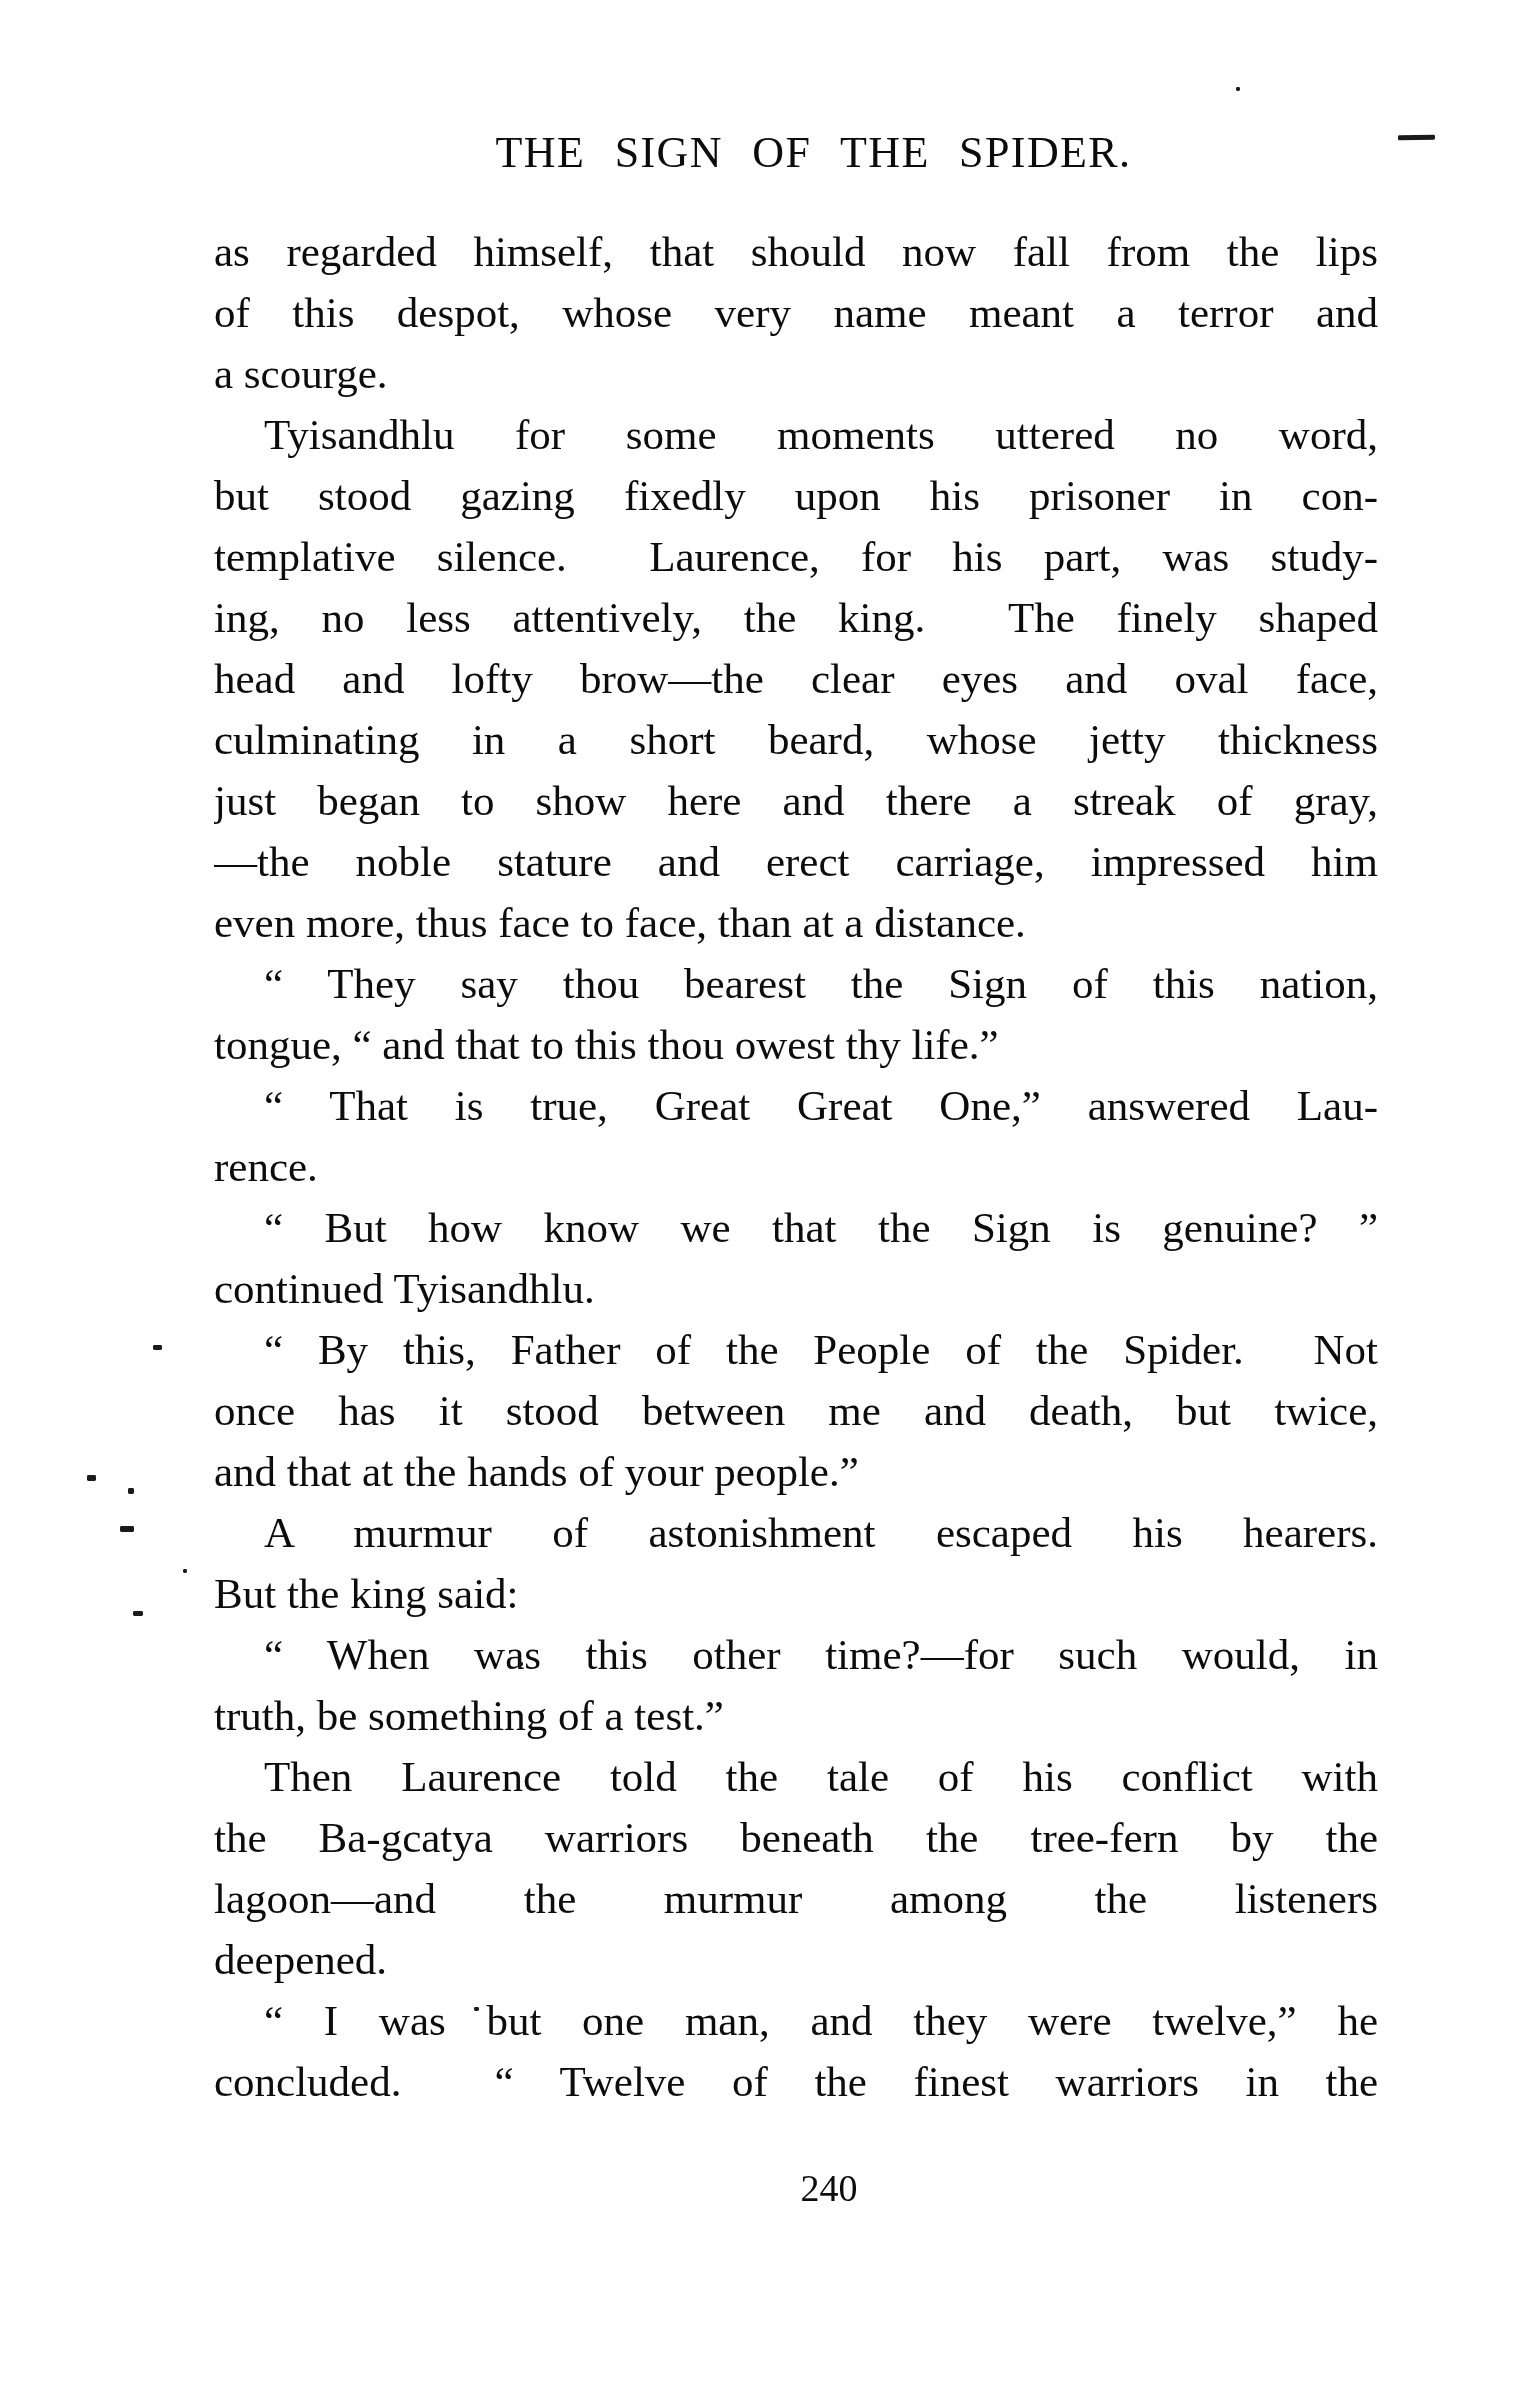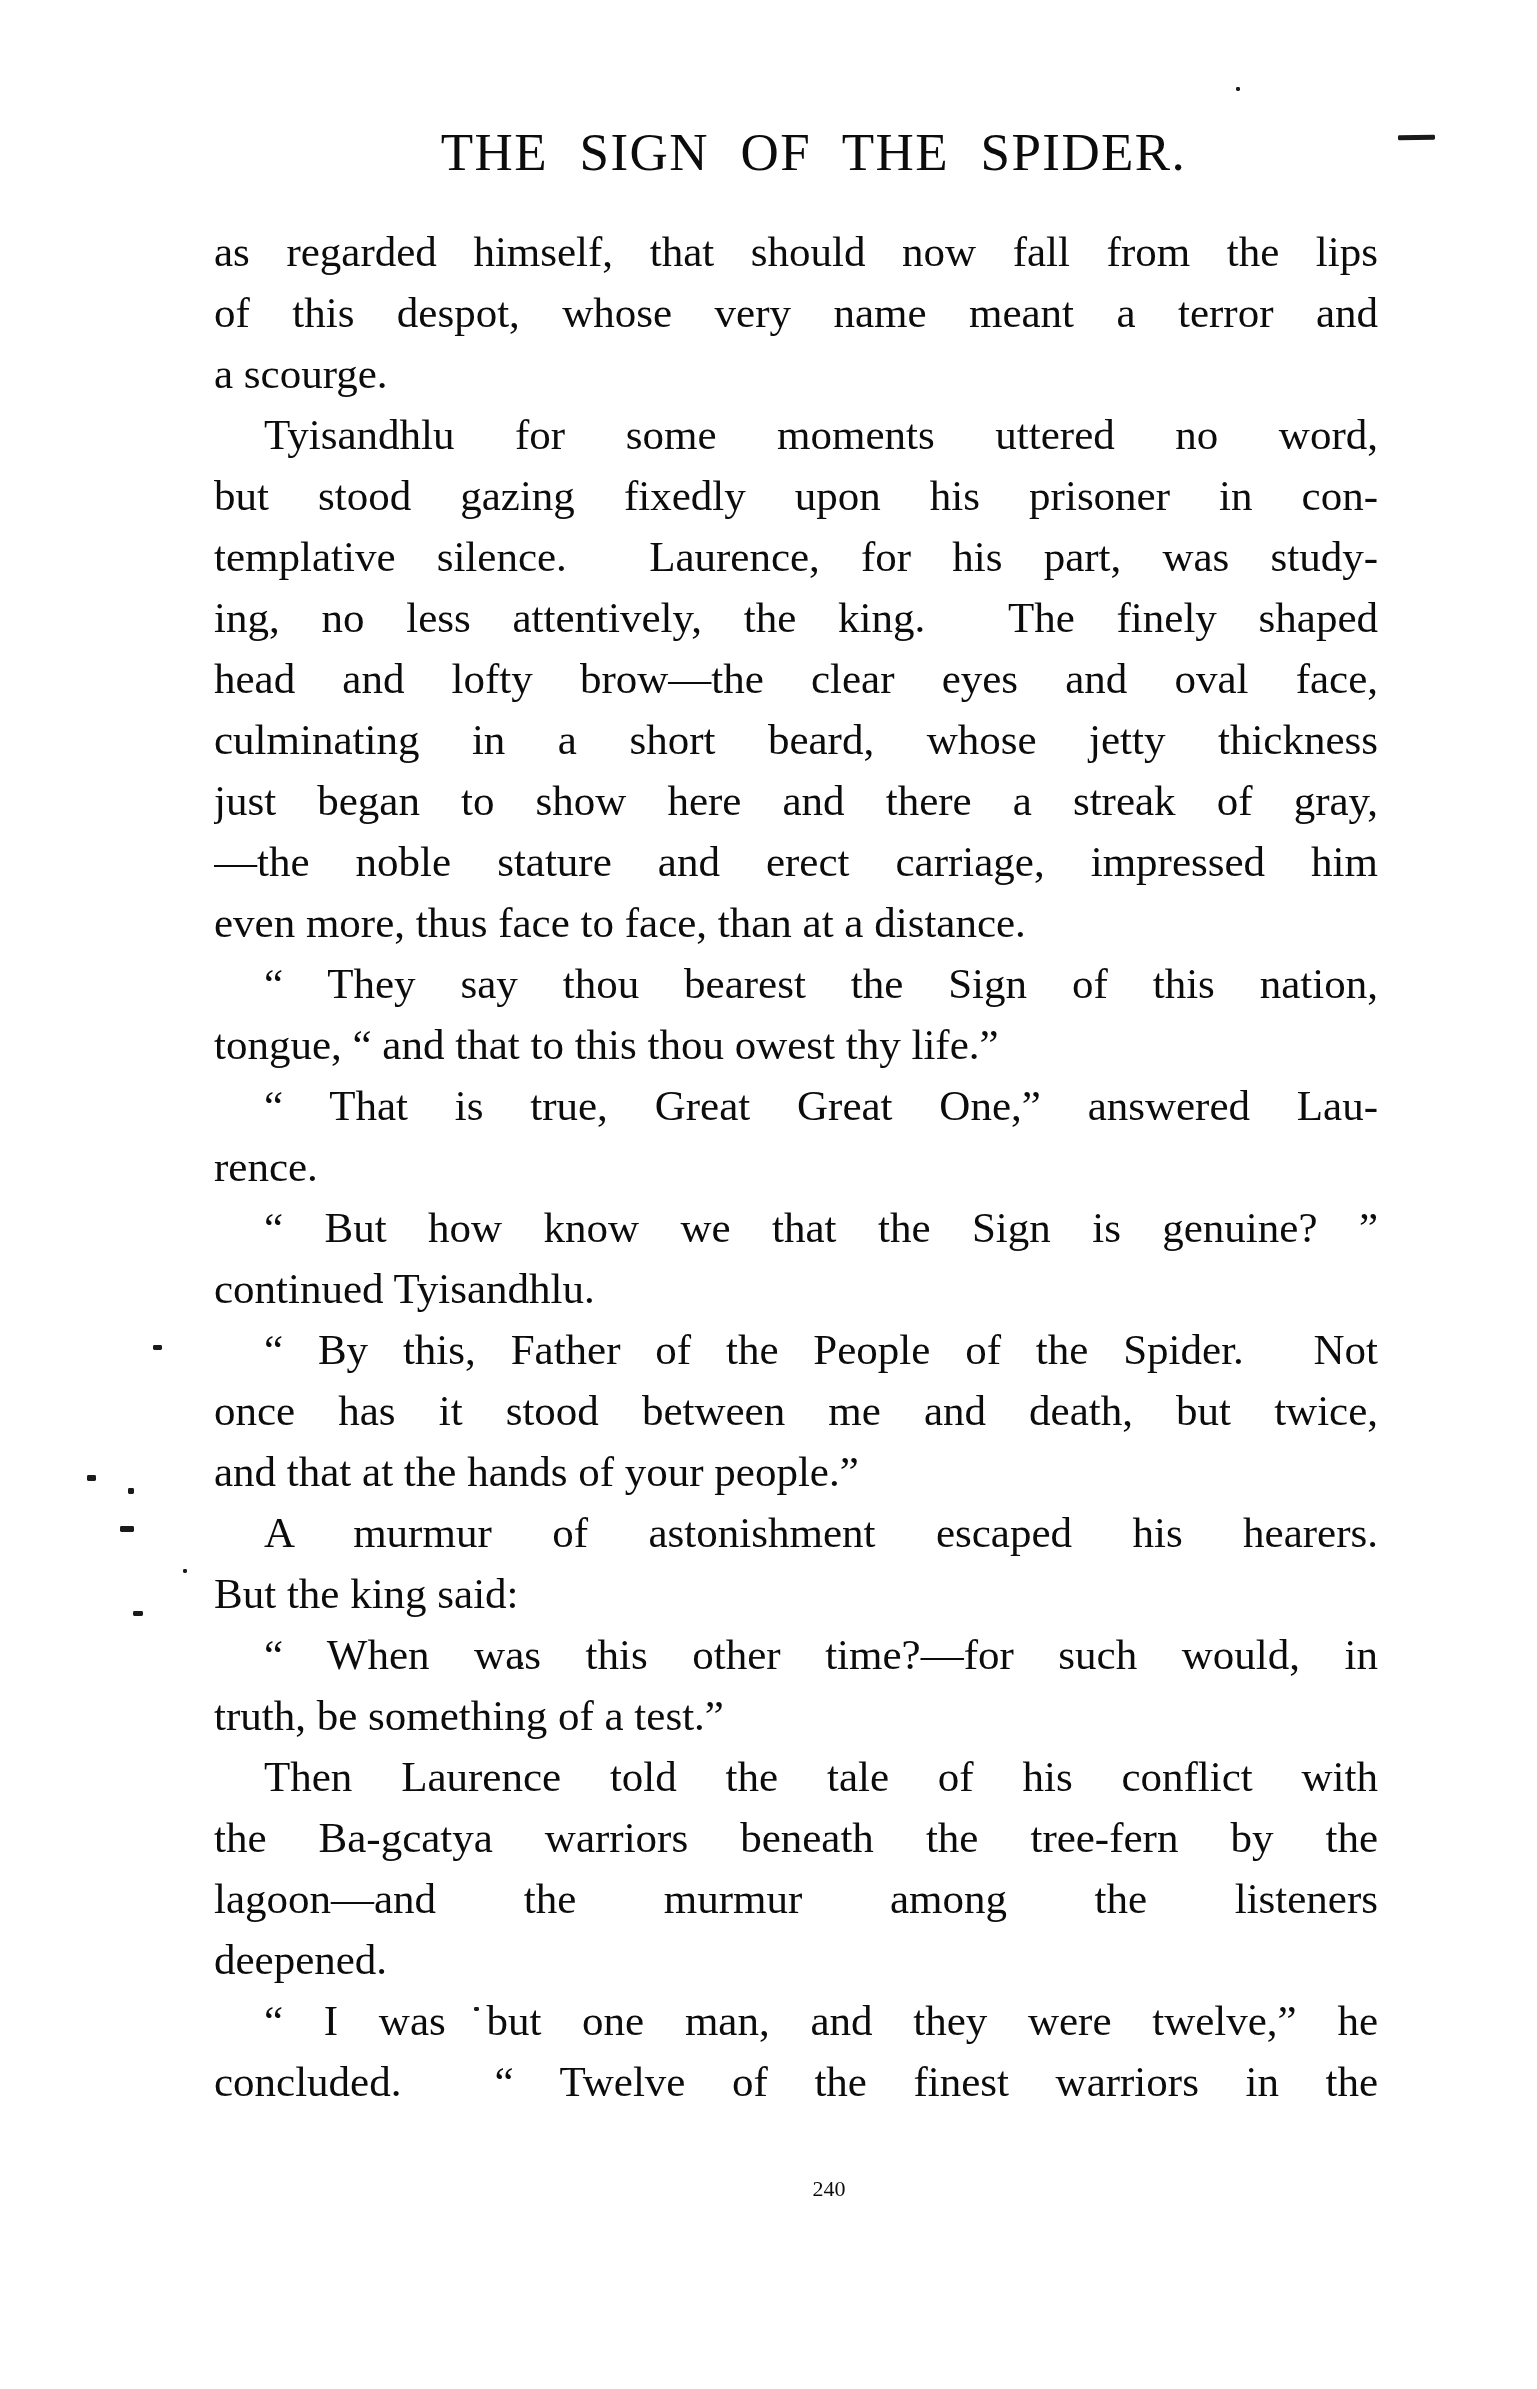--- a/index.html
+++ b/index.html
@@ -15,21 +15,21 @@
     overflow: hidden;
     font-family: "Liberation Serif", "DejaVu Serif", serif;
     color: #0c0c0c;
   }
   .running-header {
     position: absolute;
     top: 124px;
     left: 232px;
     width: 1163px;
     text-align: center;
-    font-size: 53px;
+    font-size: 44px;
     line-height: 57px;
     letter-spacing: 1.4px;
     word-spacing: 17px;
     white-space: nowrap;
   }
   .body-text {
     position: absolute;
     top: 221px;
     left: 214px;
     width: 1164px;
@@ -47,21 +47,21 @@
   }
   .line.ind {
     padding-left: 50px;
   }
   .page-number {
     position: absolute;
     top: 2167px;
     left: 232px;
     width: 1194px;
     text-align: center;
-    font-size: 22px;
+    font-size: 38px;
     line-height: 43px;
   }
   .speck {
     position: absolute;
     background: #1a1a1a;
     border-radius: 1.4px;
   }
 </style>
 </head>
 <body>

